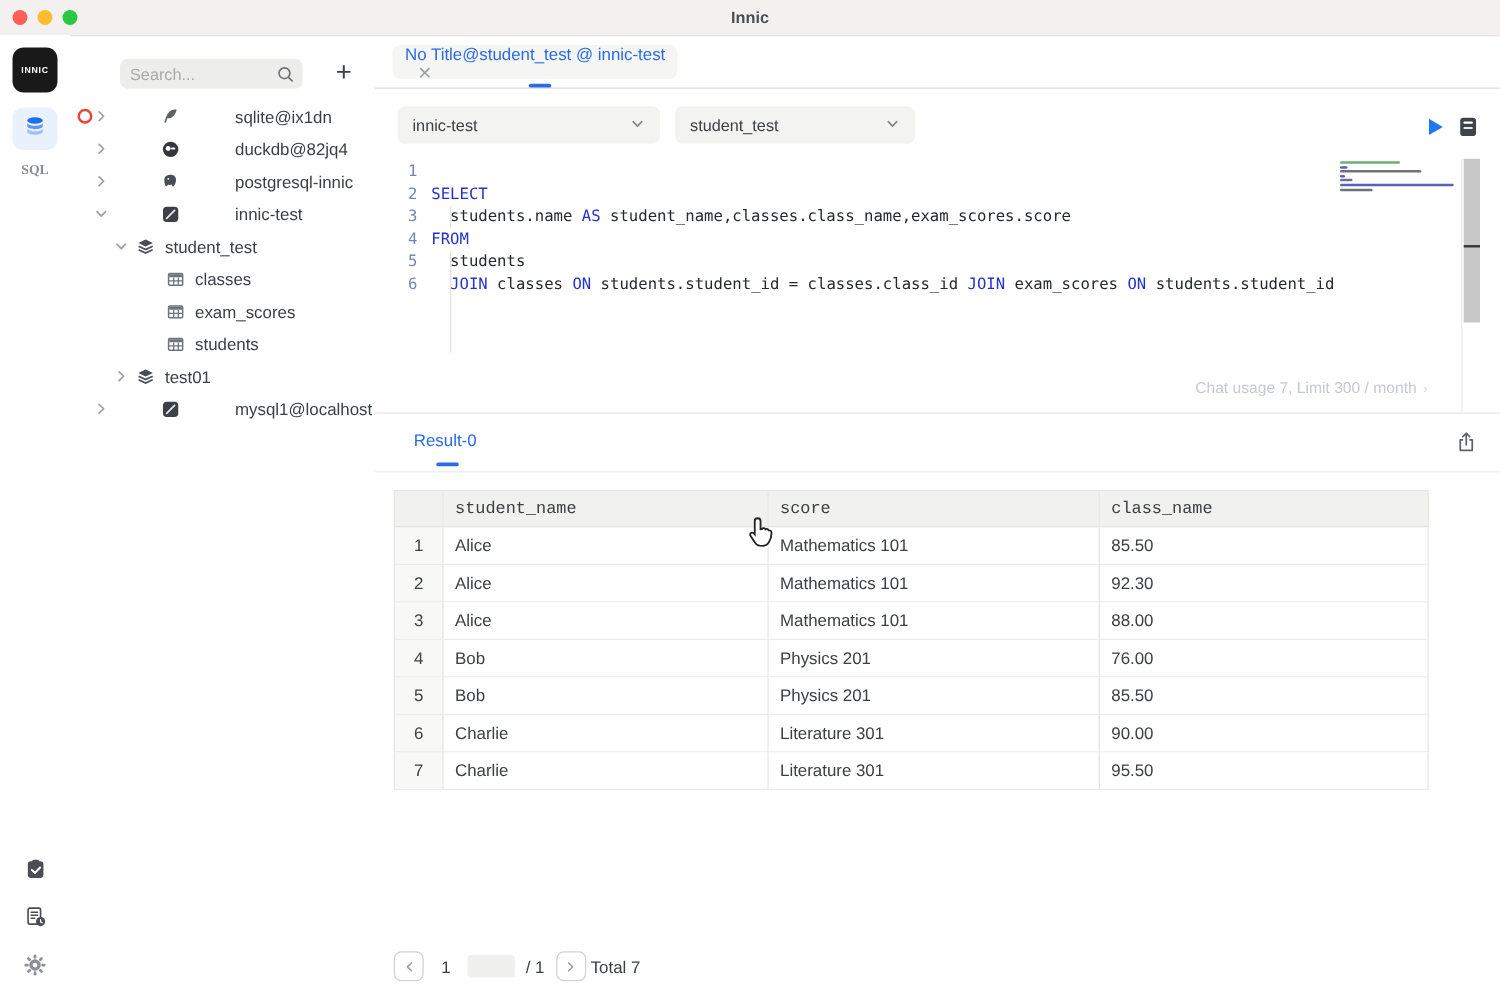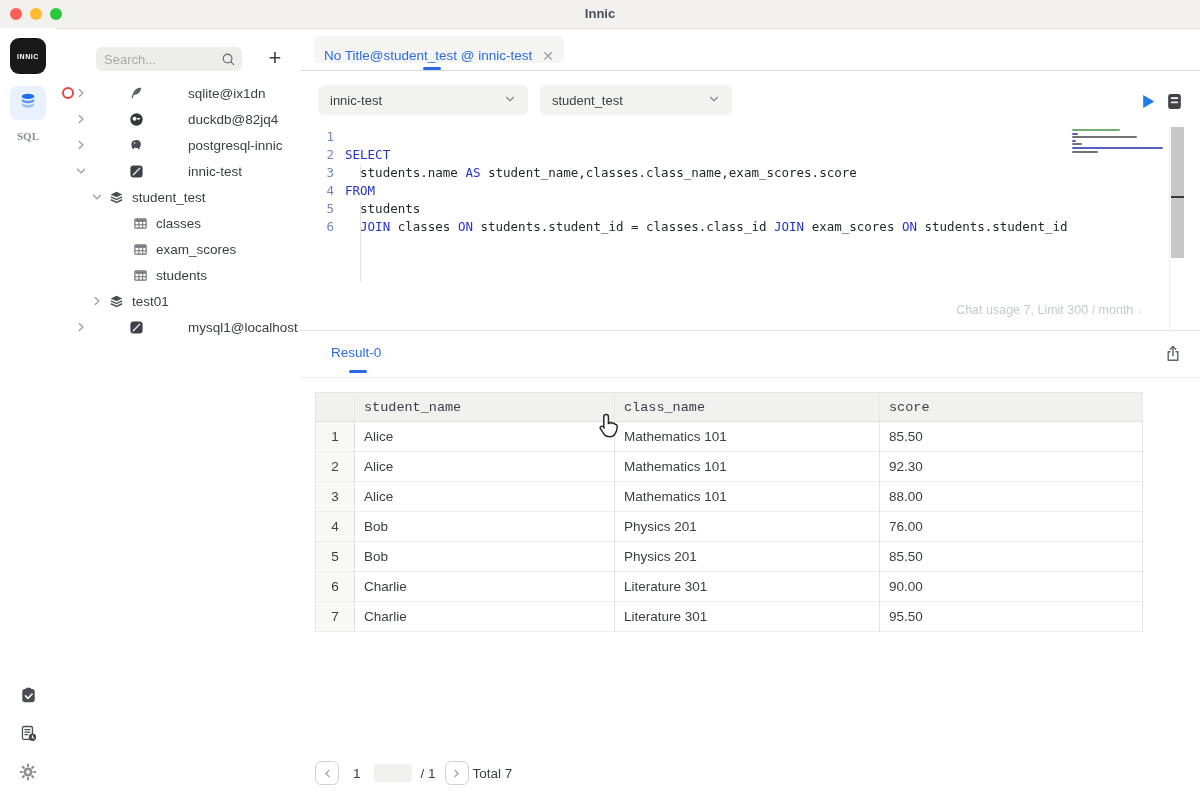--- a/index.html
+++ b/index.html
@@ -37,21 +37,21 @@
   .tree-row.depth2{padding-left:58px;}
   .chev{width:14px;height:14px;display:flex;align-items:center;justify-content:center;flex:none;}
   .node-icon{width:18px;height:15px;margin:0 3px;display:flex;align-items:center;justify-content:center;flex:none;}
   .node-label{margin-left:4px;white-space:nowrap;}
   .conn-dot{position:absolute;left:-12px;top:7px;width:8px;height:8px;border:2px solid #e8463c;border-radius:50%;}
   .tree-row.depth0 .conn-dot{left:6px;}
 
   
   .main{position:absolute;left:300px;top:28px;width:900px;height:772px;}
   .tabbar{position:absolute;left:0;top:0;width:900px;height:42px;border-bottom:1px solid #dadada;}
-  .tab{position:absolute;left:14px;top:8px;height:27px;background:#f5f5f3;border-radius:6px;display:flex;align-items:flex-end;padding:0 10px;}
+  .tab{position:absolute;left:14px;top:8px;height:27px;background:#f5f5f3;border-radius:6px;display:flex;align-items:flex-start;padding:0 10px;flex-direction:column;}
   .tab .tab-title{font-size:13.5px;color:var(--accent,#2b6be6);white-space:nowrap;}
   .tab .tab-close{margin-left:10px;font-size:14px;color:#9aa0a6;line-height:1;}
   .tab-underline{position:absolute;left:123px;bottom:0;width:18px;height:3px;border-radius:2px;background:var(--accent,#2b6be6);}
 
   .pill{position:absolute;top:57px;height:30px;background:#f3f3f1;border-radius:6px;display:flex;align-items:center;justify-content:space-between;padding:0 12px;box-sizing:border-box;font-size:13px;color:#3b4045;}
   .pill1{left:18px;width:210px;}
   .pill2{left:240px;width:192px;}
   .icon-btn{position:absolute;display:flex;align-items:center;justify-content:center;}
   .run-btn{left:838px;top:63px;width:20px;height:20px;}
   .save-btn{left:863px;top:62px;width:22px;height:22px;}
@@ -387,22 +387,22 @@
           <path d="M9 1.8v9" stroke="#5f6368" stroke-width="1.4" stroke-linecap="round"></path>
           <path d="M6.3 4.3L9 1.6l2.7 2.7" fill="none" stroke="#5f6368" stroke-width="1.4" stroke-linecap="round" stroke-linejoin="round"></path>
         </svg>
       </div>
     </div>
 
     <div class="result-table">
         <div class="trow thead">
           <div class="tcell gut"></div>
           <div class="tcell">student_name</div>
+          <div class="tcell">score</div>
           <div class="tcell">class_name</div>
-          <div class="tcell">score</div>
         </div>
         <div class="trow">
           <div class="tcell gut">1</div>
           <div class="tcell">Alice</div>
           <div class="tcell">Mathematics 101</div>
           <div class="tcell">85.50</div>
         </div>
         <div class="trow">
           <div class="tcell gut">2</div>
           <div class="tcell">Alice</div>

